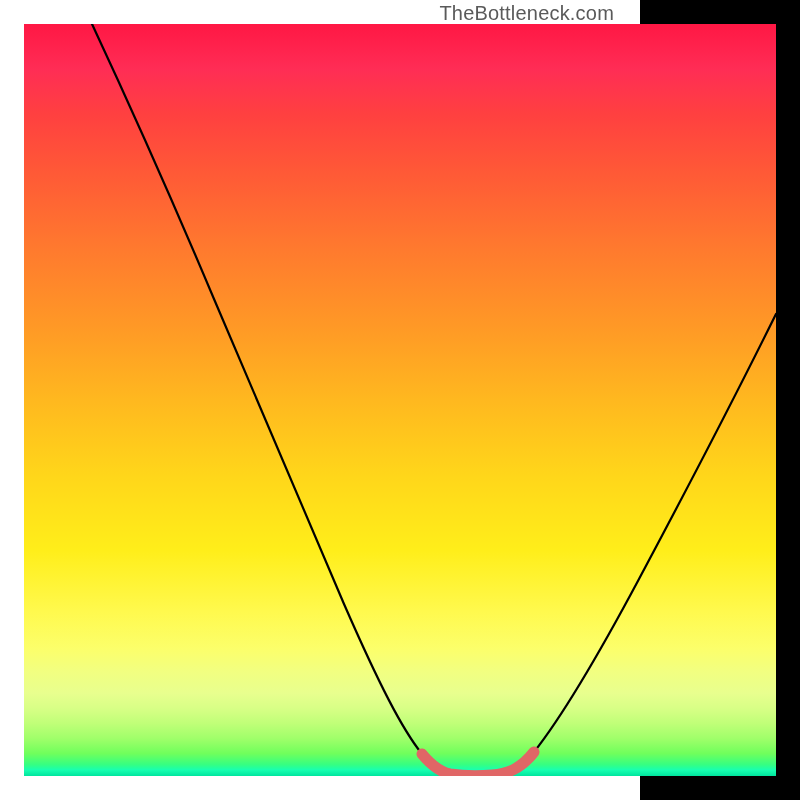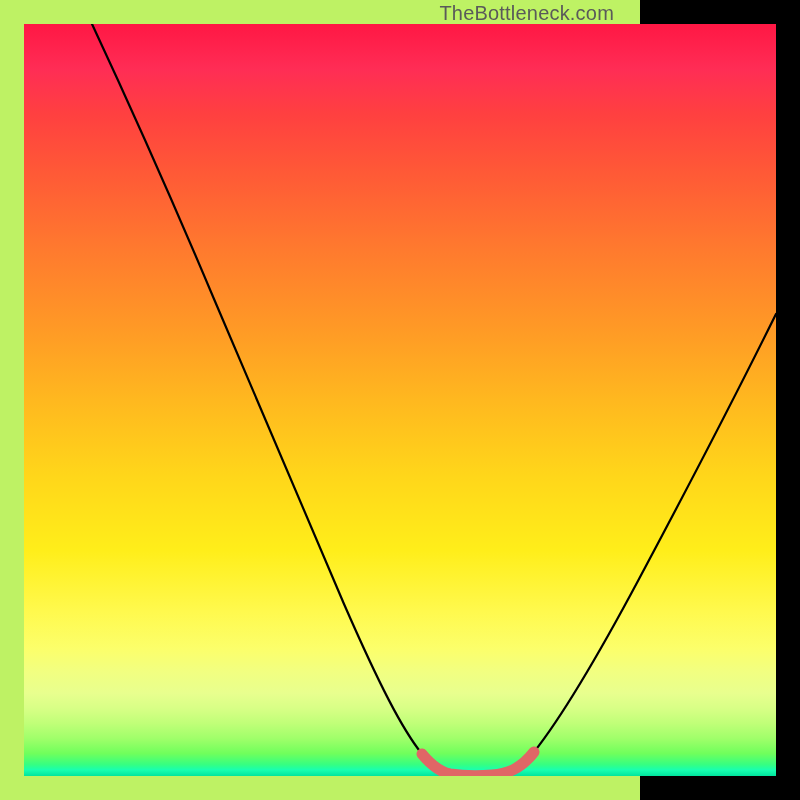--- a/index.html
+++ b/index.html
@@ -10,21 +10,21 @@
     position: relative;
     font-family: Arial, sans-serif;
     overflow: hidden;
   }
   .frame {
     position: absolute;
     top: 0;
     left: 0;
     width: 640px;
     height: 800px;
-    background: #bef264;
+    background: #ffffff;
   }
   .plot-area {
     position: absolute;
     top: 24px;
     left: 24px;
     width: 752px;
     height: 752px;
     overflow: hidden;
   }
   .gradient {

